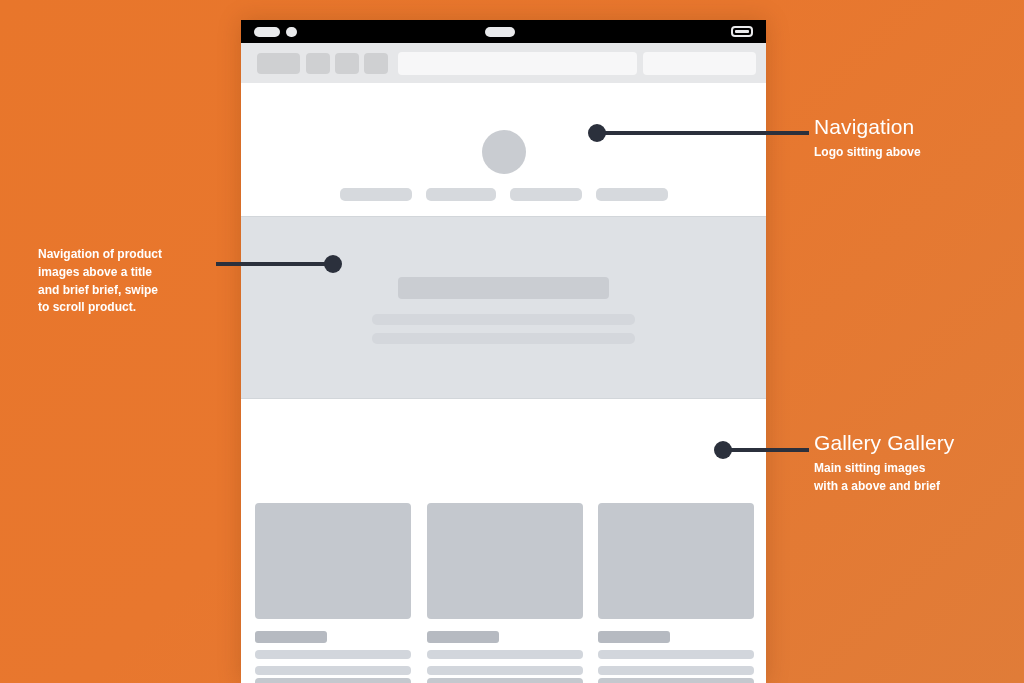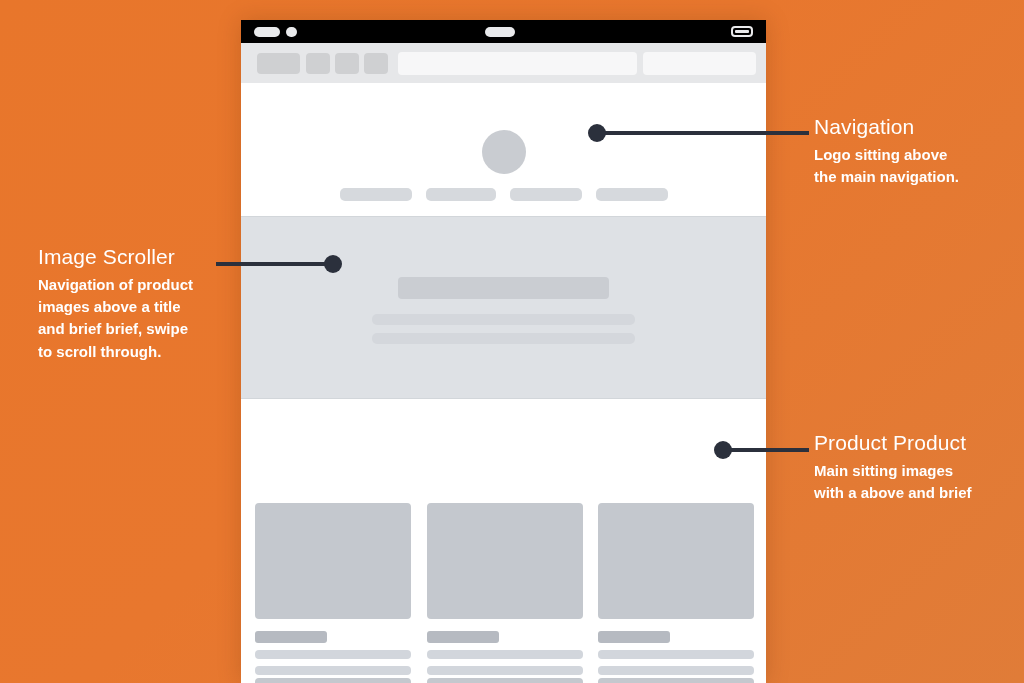--- a/index.html
+++ b/index.html
@@ -172,21 +172,21 @@
     color: #ffffff;
     font-size: 21px;
     font-weight: 400;
     letter-spacing: 0.1px;
     line-height: 1.05;
     margin: 0 0 6px 0;
     white-space: nowrap;
   }
   .ann-body {
     color: #ffffff;
-    font-size: 15px;
+    font-size: 12px;
     font-weight: bold;
     line-height: 1.48;
     margin: 0;
   }
   #ann-navigation      { left: 814px; top: 116px; width: 200px; }
   #ann-product-gallery { left: 814px; top: 432px; width: 200px; }
   #ann-image-scroller  { left: 38px;  top: 246px; width: 185px; }
 
   .leader { position: absolute; }
   .leader-line {
@@ -297,35 +297,33 @@
   </div>
   <div class="leader" id="leader-scr">
     <div class="leader-line"></div>
     <div class="leader-dot"></div>
   </div>
 
   <div class="ann" id="ann-navigation">
     <div class="ann-title">Navigation</div>
     <div class="ann-body">
       <div>Logo sitting above</div>
-      <div>the main navigation.</div>
     </div>
   </div>
 
   <div class="ann" id="ann-image-scroller">
-    <div class="ann-title">Image Scroller</div>
     <div class="ann-body">
       <div>Navigation of product</div>
       <div>images above a title</div>
       <div>and brief brief, swipe</div>
-      <div>to scroll through.</div>
+      <div>to scroll product.</div>
     </div>
   </div>
 
   <div class="ann" id="ann-product-gallery">
-    <div class="ann-title">Product Product</div>
+    <div class="ann-title">Gallery Gallery</div>
     <div class="ann-body">
       <div>Main sitting images</div>
       <div>with a above and brief</div>
     </div>
   </div>
 
 </div>
 
 </body></html>

